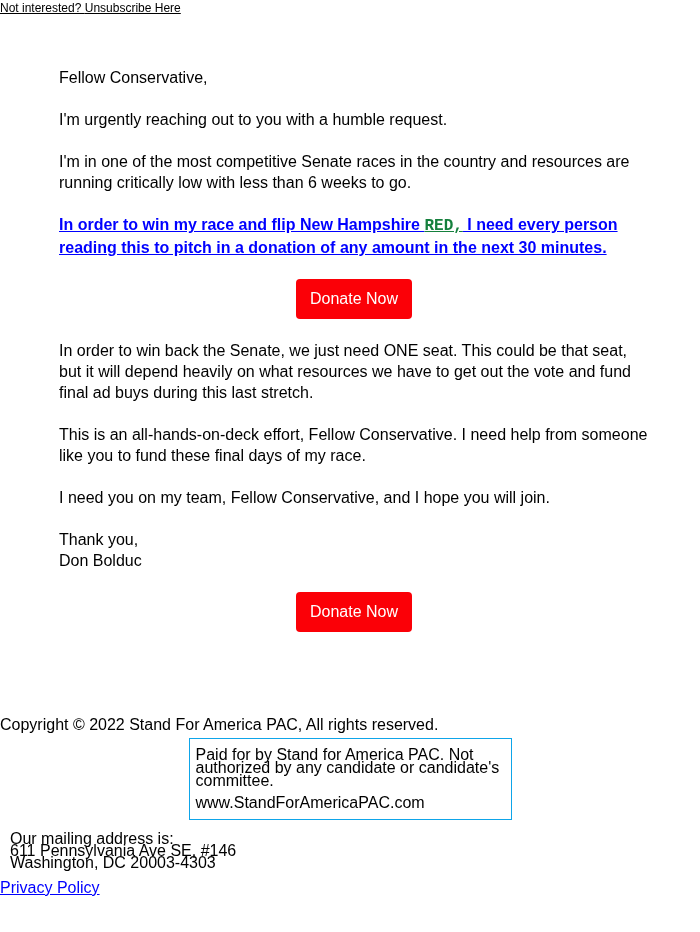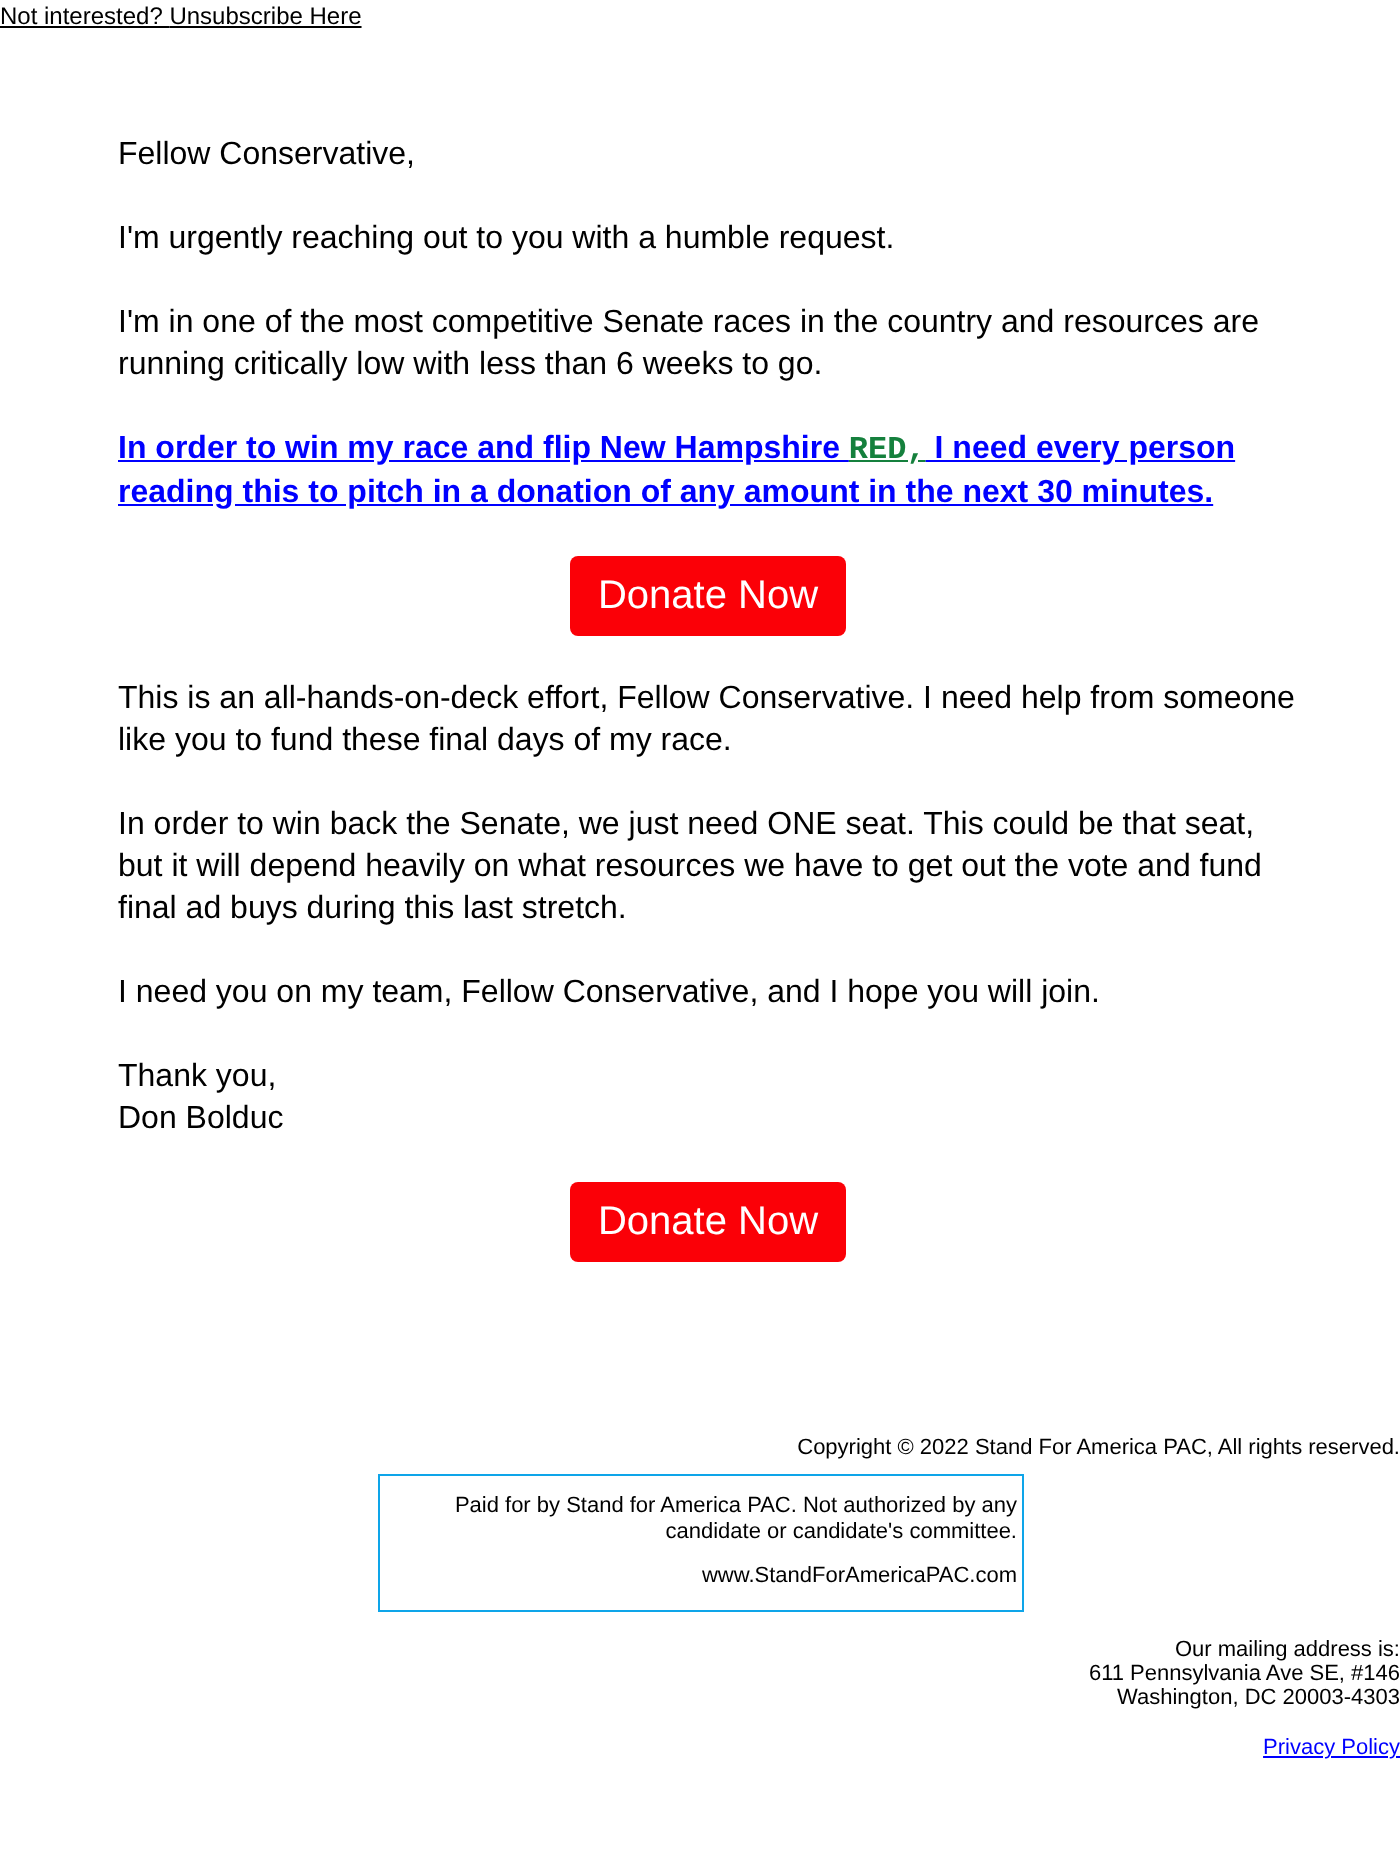--- a/index.html
+++ b/index.html
@@ -37,31 +37,31 @@
   .cta span { text-decoration: underline; }
   .donate-wrap {
     text-align: center;
     margin: 21px 0;
   }
   .donate-button {
     display: inline-block;
     background: var(--button-red, #ff0000);
     color: #ffffff;
     font-family: "Liberation Sans", sans-serif;
-    font-size: 20px;
+    font-size: 16px;
     line-height: 24px;
     padding: 8px 14px;
     border: none;
     border-radius: 4px;
     cursor: pointer;
     text-align: right;
   }
   .footer {
-    text-align: right;
-    font-size: 11px;
+    text-align: left;
+    font-size: 16px;
     line-height: 14px;
   }
   .copyright { margin-top: 86px; }
   .disclaimer-box {
     box-sizing: border-box;
     width: 323px;
     margin: 6px auto 0 auto;
     border: 1px solid #0ea5e9;
     padding: 9px 2px 10px 6px;
   }
@@ -86,22 +86,22 @@
 <div class="content">
   <p class="greeting">Fellow Conservative,</p>
   <p>I'm urgently reaching out to you with a humble request.</p>
   <p>I'm in one of the most competitive Senate races in the country and resources are running critically low with less than 6 weeks to go.</p>
   <p class="cta"><span style="color: rgb(0, 0, 255);">In order to win my race and flip New Hampshire </span><span style="color: #15803d; font-family: Liberation Mono, monospace;">RED,</span><span style="color: rgb(0, 0, 255);"> I need every person reading this to pitch in a donation of any amount in the next 30 minutes.</span></p>
 
   <div class="donate-wrap">
     <button class="donate-button">Donate Now</button>
   </div>
 
+  <p>In order to win back the Senate, we just need ONE seat. This could be that seat, but it will depend heavily on what resources we have to get out the vote and fund final ad buys during this last stretch.</p>
   <p>This is an all-hands-on-deck effort, Fellow Conservative. I need help from someone like you to fund these final days of my race.</p>
-  <p>In order to win back the Senate, we just need ONE seat. This could be that seat, but it will depend heavily on what resources we have to get out the vote and fund final ad buys during this last stretch.</p>
   <p>I need you on my team, Fellow Conservative, and I hope you will join.</p>
   <p><span>Thank you,</span><br><span>Don Bolduc</span></p>
 
   <div class="donate-wrap" style="margin-top:18px">
     <button class="donate-button">Donate Now</button>
   </div>
 </div>
 
 <div class="footer">
   <div class="copyright">Copyright © 2022 Stand For America PAC, All rights reserved.</div>

